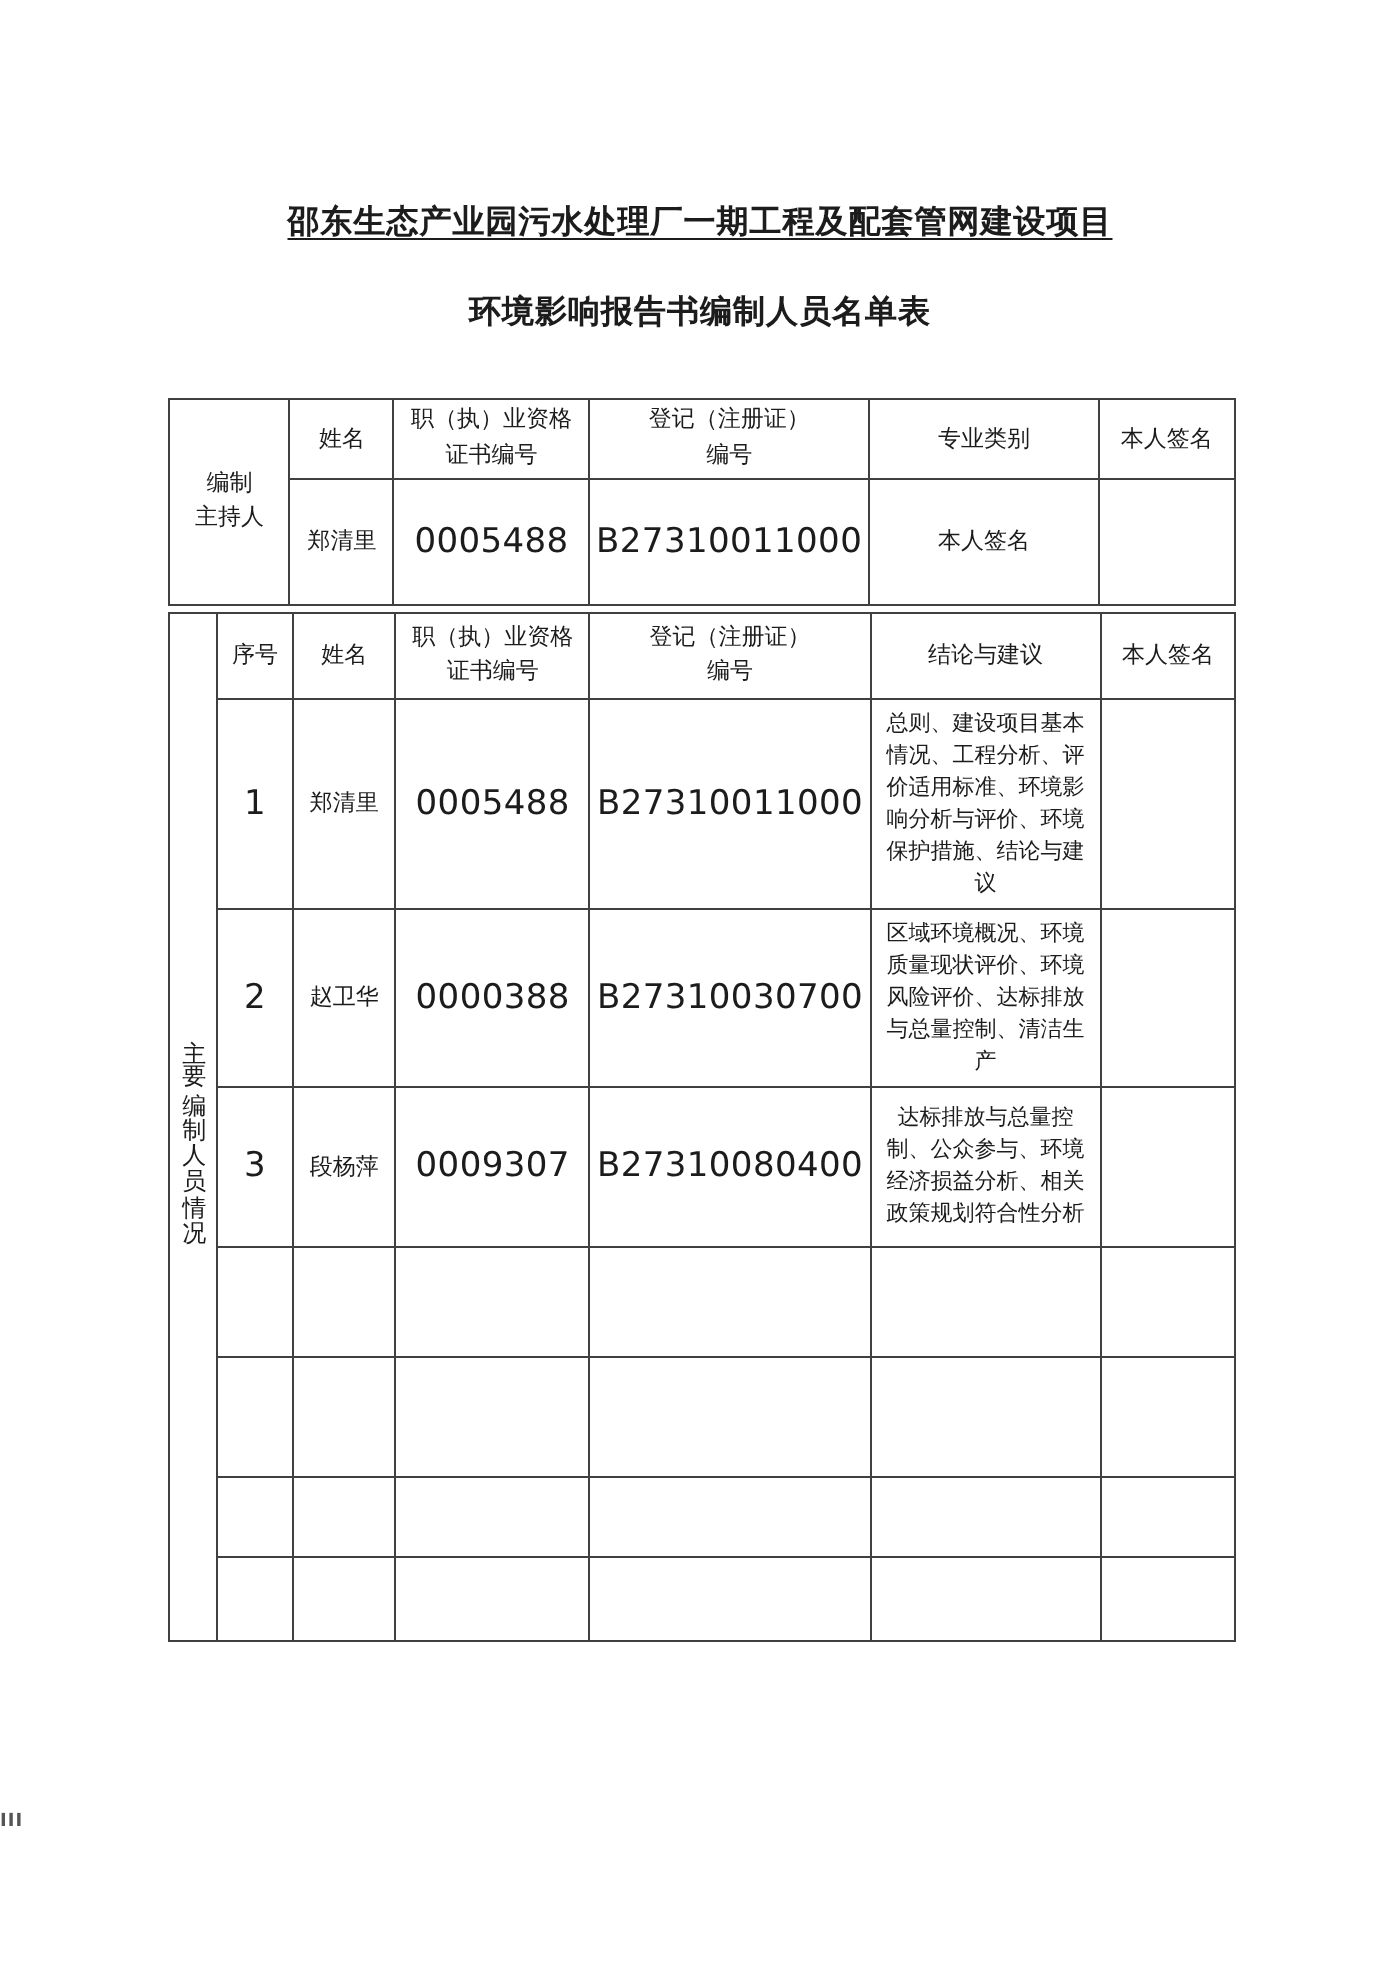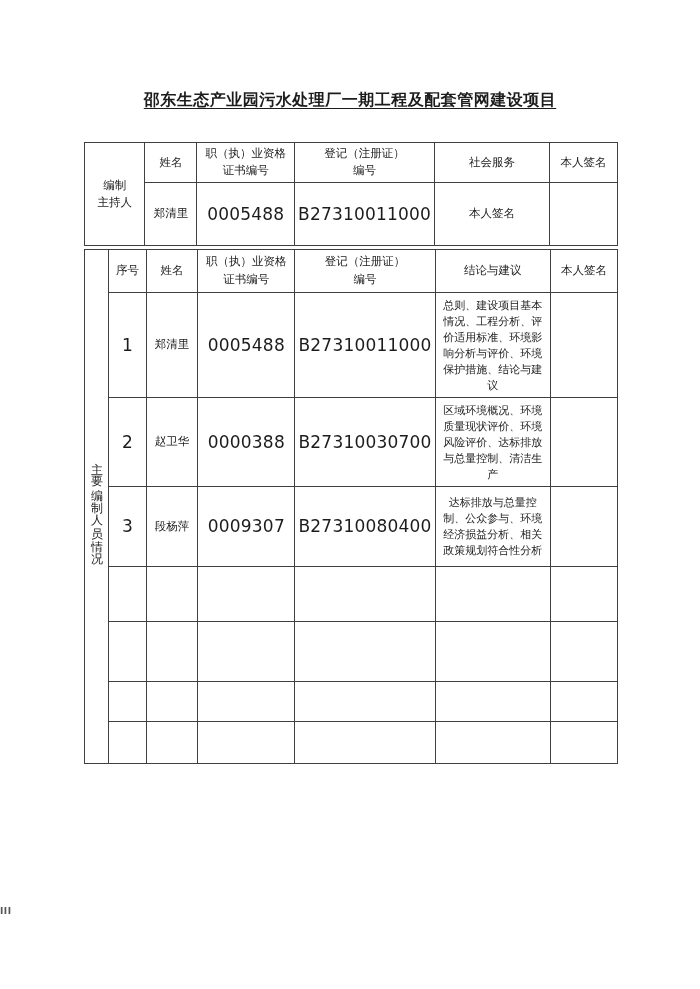--- a/index.html
+++ b/index.html
@@ -3,21 +3,21 @@
 <meta charset="utf-8">
 <style>
   html,body{margin:0;padding:0;}
   body{
     width:700px;height:989px;background:#ffffff;position:relative;
     font-family:"Liberation Serif","DejaVu Serif",serif;color:#1c1c1c;
     overflow:hidden;
   }
   .doc{padding-top:90px;}
   .title{
-    text-align:center;font-weight:bold;font-size:16px;margin:0;
+    text-align:center;font-weight:bold;font-size:16px;margin:12px;
     letter-spacing:0.5px;line-height:1.2;
   }
   .title.underlined{text-decoration:underline;text-underline-offset:3px;}
   .title2{margin-top:26px;}
   .tables{margin-left:84px;margin-top:33px;width:534px;}
   table{border-collapse:collapse;table-layout:fixed;}
   .t2{margin-top:3px;}
   td{
     border:1px solid #404040;text-align:center;vertical-align:middle;
     font-size:11.5px;padding:2px 3px;overflow:hidden;
@@ -44,20 +44,21 @@
     font-size:9px;font-weight:bold;color:#555;
     font-family:"DejaVu Sans","Liberation Sans",sans-serif;letter-spacing:0.5px;
   }
 </style>
 </head>
 <body>
 
 <div class="doc">
 
   <p class="title underlined">邵东生态产业园污水处理厂一期工程及配套管网建设项目</p>
+  <p class="title title2">环境影响报告书编制人员名单表</p>
 
   <div class="tables">
 
     <table class="t1">
       <colgroup>
         <col style="width:68px">
           <col style="width:58px">
           <col style="width:100px">
         <col style="width:98px">
           <col style="width:132px">
@@ -65,21 +66,21 @@
       </colgroup>
       <tbody>
         <tr class="h36">
           <td rowspan="2" class="pre">编制
 主持人</td>
           <td>姓名</td>
           <td class="pre">职（执）业资格
 证书编号</td>
           <td class="pre">登记（注册证）
 编号</td>
-          <td>社会服务</td>
+          <td>专业类别</td>
           <td>本人签名</td>
         </tr>
         <tr class="h63">
           <td>郑清里</td>
           <td class="num">0005488</td>
           <td class="num">B27310011000</td>
           <td>本人签名</td>
           <td></td>
         </tr>
       </tbody>

